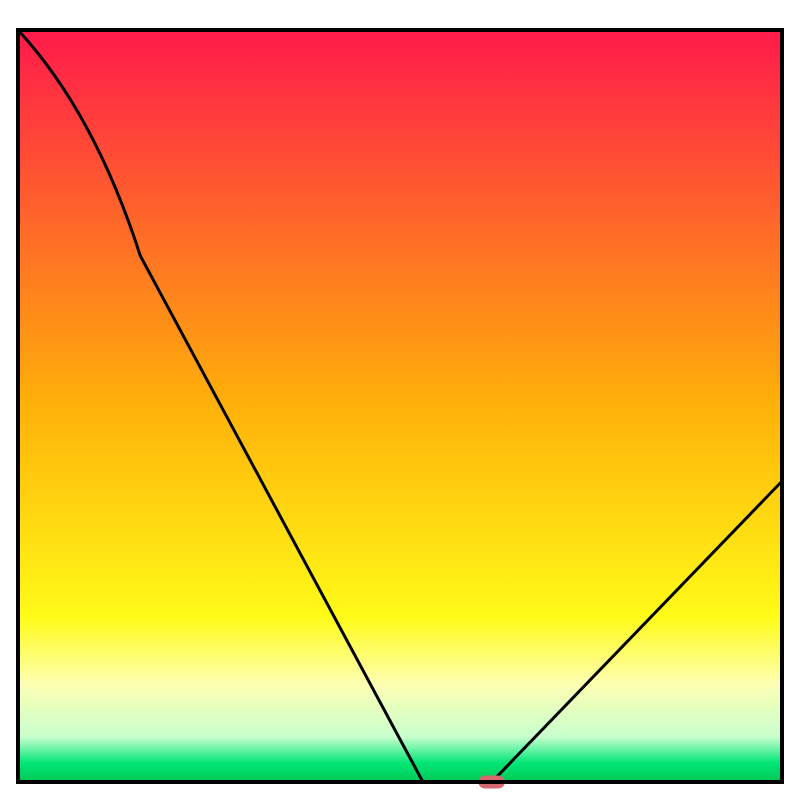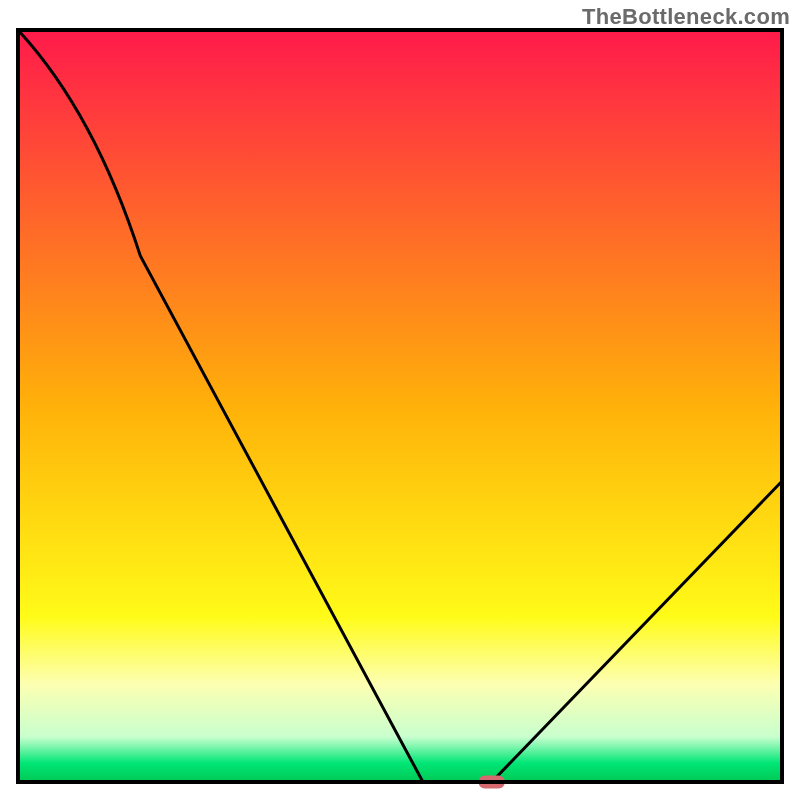--- a/index.html
+++ b/index.html
@@ -25,21 +25,20 @@
     letter-spacing: 0.3px;
   }
   svg {
     display: block;
   }
 </style>
 </head>
 <body>
 
 <div class="container">
-  <div class="attribution">TheBottleneck.com</div>
 
   <svg id="chart-svg" width="800" height="800" viewBox="0 0 800 800">
     <defs>
       <linearGradient id="bg-grad" x1="0" y1="0" x2="0" y2="1">
           <stop offset="0%" stop-color="#ff1a4b"></stop>
           <stop offset="50%" stop-color="#ffb109"></stop>
           <stop offset="78%" stop-color="#fffb18"></stop>
           <stop offset="87%" stop-color="#fdffb2"></stop>
           <stop offset="94%" stop-color="#c8ffce"></stop>
           <stop offset="97.5%" stop-color="#00e676"></stop>

